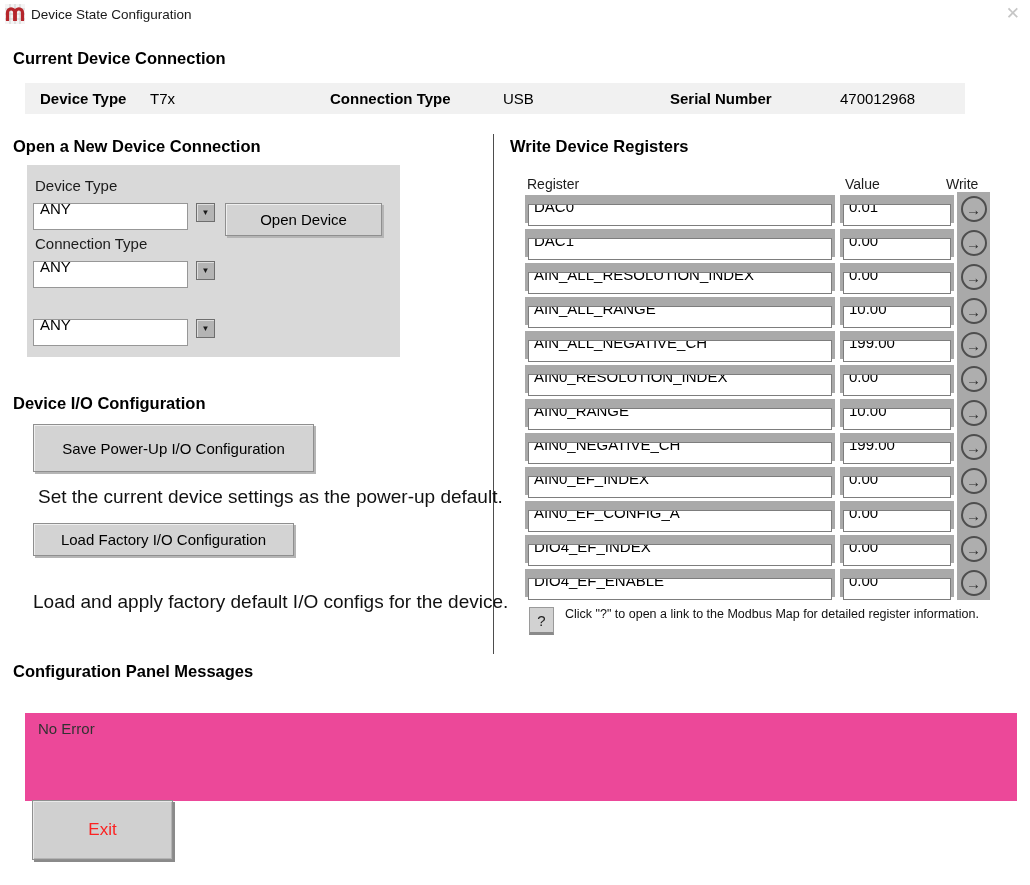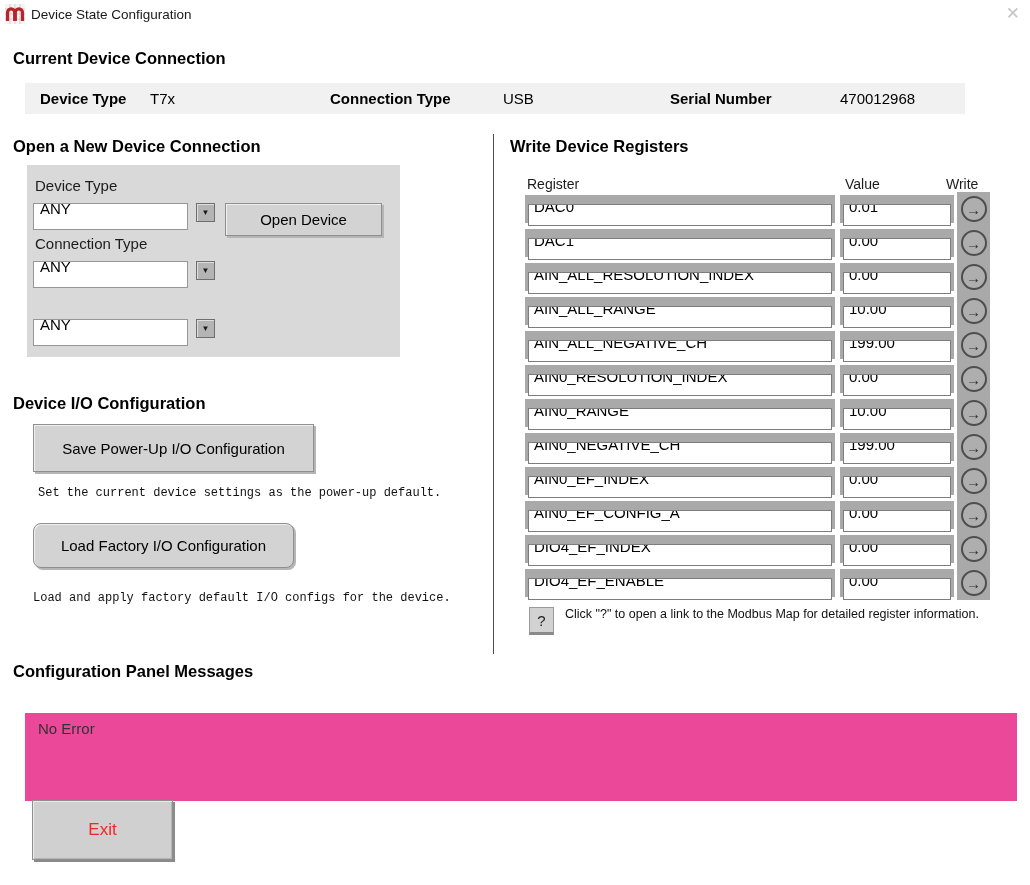--- a/index.html
+++ b/index.html
@@ -66,21 +66,21 @@
     font-size:15px; line-height:1; padding:0; cursor:pointer; font-family:inherit;
   }
   .help-btn {
     position:absolute; left:529px; top:607px; width:25px; height:28px;
     background:#d2d2d2; border:1px solid #9a9a9a; border-bottom:3px solid #8a8a8a;
     font-size:15px; color:#222; font-family:inherit; cursor:pointer; padding:0;
   }
   .help-text { position:absolute; left:565px; top:606px; width:440px; font-size:12.5px; line-height:1.3; color:#111; }
 
   
-  .io-caption { position:absolute; font-size:12px; color:#111; white-space:nowrap;font-family:Liberation Mono, monospace; }
+  .io-caption { position:absolute; font-size:19px; color:#111; white-space:nowrap; }
 
   
   .msg-box { position:absolute; left:25px; top:690px; width:992px; height:88px; background:#ec4899;margin-top:23px; }
   .msg-text { position:absolute; left:13px; top:7px; font-size:15px; color:#323232; }
 
   .exit-btn {
     position:absolute; left:32px; top:800px; width:141px; height:60px;
     background:#d0d0d0; border:1px solid #8f8f8f;
     box-shadow: inset 1px 1px 0 #e9e9e9, 2px 2px 0 #8a8a8a, inset -1px -1px 0 #b3b3b3;
     color:#fb2222; font-size:17px; font-family:inherit; cursor:pointer;
@@ -259,21 +259,21 @@
       </div>
     </div>
   </div>
 
 <button class="help-btn">?</button>
 <div class="help-text">Click "?" to open a link to the Modbus Map for detailed register information.</div>
 
 <div class="sec-h" style="left:13px; top:394px;">Device I/O Configuration</div>
 <button class="btn" style="left:33px; top:424px; width:281px; height:48px;">Save Power-Up I/O Configuration</button>
 <div class="io-caption" style="left:38px; top:486px;">Set the current device settings as the power-up default.</div>
-<button class="btn" style="left:33px; top:523px; width:261px; height:45px;border-radius:8px;">Load Factory I/O Configuration</button>
+<button class="btn" style="left:33px; top:523px; width:261px; height:33px;">Load Factory I/O Configuration</button>
 <div class="io-caption" style="left:33px; top:591px;">Load and apply factory default I/O configs for the device.</div>
 
 <div class="sec-h" style="left:13px; top:662px;">Configuration Panel Messages</div>
 <div class="msg-box">
   <div class="msg-text">No Error</div>
 </div>
 
 <button class="exit-btn">Exit</button>
 
 </body></html>

